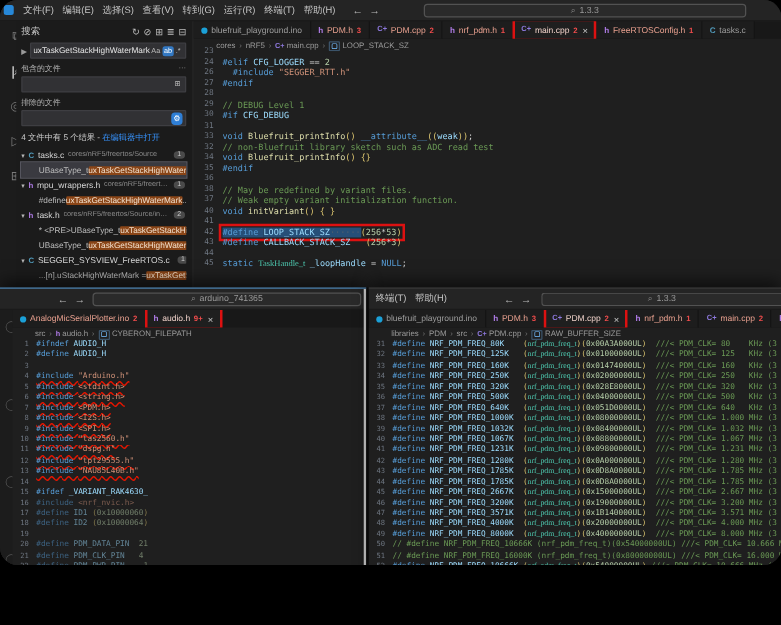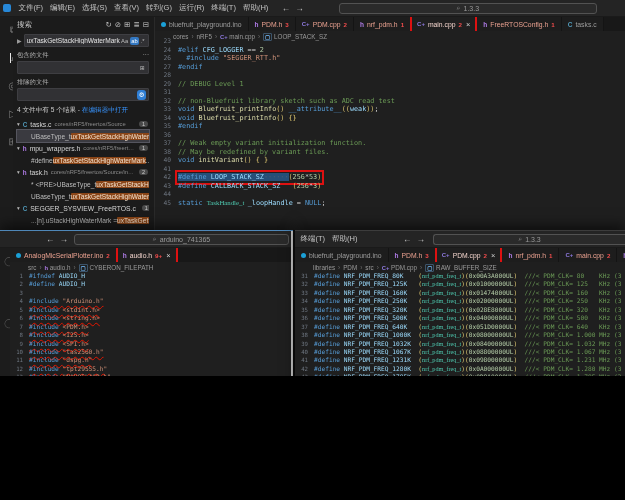--- a/index.html
+++ b/index.html
@@ -1,17 +1,17 @@
 <!DOCTYPE html>
 <html><head>
 <meta charset="utf-8">
 <style>
   html,body{margin:0;padding:0;background:#000;}
-  .screen{position:relative;width:625px;height:376px;overflow:hidden;background:#111;
-    font-family:"Liberation Sans",sans-serif;-webkit-font-smoothing:antialiased;}
+  .screen{position:relative;width:625px;height:452px;overflow:hidden;background:#111;
+    font-family:"Liberation Sans",sans-serif;border-radius:14px;-webkit-font-smoothing:antialiased;}
   .win{position:absolute;background:#1f1f1f;overflow:hidden;}
   .win-top{left:0;top:0;width:625px;height:230px;}
   .win-bl{left:0;top:230px;width:293px;height:270px;border-top:1px solid #4f87b8;
     box-shadow:0 -5px 12px rgba(0,0,0,.55);}
   .win-bl::after{content:"";position:absolute;right:0;top:0;bottom:0;width:2px;background:#cfcfcf;}
   .win-br{left:295px;top:230px;width:330px;height:270px;border-top:1px solid #3c3c3c;
     box-shadow:0 -5px 12px rgba(0,0,0,.55);}
   
   .titlebar{height:17px;background:#242424;display:flex;align-items:center;
     font-size:7.5px;color:#c5c5c5;white-space:nowrap;border-bottom:1px solid #1a1a1a;box-sizing:border-box;}
@@ -28,21 +28,21 @@
   .activity{flex:none;background:#1c1c1c;display:flex;flex-direction:column;align-items:flex-end;
     padding-top:8px;overflow:hidden;}
   .win-top .activity{width:13px;}
   .win-bl .activity{width:10px;}
   .aic{color:#7a7a7a;font-size:10px;line-height:10px;margin:0 0 18px 0;transform:translateX(4px);}
   .aic.on{color:#e8e8e8;border-left:1px solid #e8e8e8;}
   .win-bl .aic{color:#555;margin-bottom:52px;font-size:9px;}
   
   .sidebar{flex:none;width:142px;background:#1b1b1b;border-right:1px solid #2a2a2a;
     box-sizing:border-box;padding:3px 5px 0 4px;overflow:hidden;}
-  .shead{display:flex;font-size:7.5px;color:#cccccc;margin-bottom:4px;}
+  .shead{display:flex;align-items:center;font-size:7.5px;color:#cccccc;margin-bottom:4px;}
   .shead-icons{margin-left:auto;display:flex;gap:3px;}
   .shead-icons .aic2{color:#bdbdbd;font-size:7.5px;}
   .srow{display:flex;align-items:center;gap:2px;}
   .chevL{color:#9a9a9a;font-size:6px;}
   .sinput{flex:1;height:13px;background:#313134;border:1px solid #3e3e42;border-radius:1px;
     display:flex;align-items:center;font-size:6.6px;color:#e3e3e3;padding:0 2px;box-sizing:border-box;overflow:hidden;}
   .sinput .val{flex:1;white-space:nowrap;overflow:hidden;}
   .inicon{font-size:5.8px;color:#bdbdbd;padding:1px 1.5px;border-radius:2px;flex:none;}
   .inicon.on{background:#3378c2;color:#fff;}
   .inicon.gear{background:#2f7fd6;color:#fff;border-radius:3px;font-size:6.5px;}
@@ -297,49 +297,53 @@
             </div>
             <div class="cl">
               <span class="ln">28</span>
               <span class="lc"></span>
             </div>
             <div class="cl">
               <span class="ln">29</span>
               <span class="lc"><span class="c">// DEBUG Level 1</span></span>
             </div>
             <div class="cl">
+              <span class="ln">30</span>
+              <span class="lc"><span class="k">#if </span><span class="i">CFG_DEBUG</span></span>
+            </div>
+            <div class="cl">
               <span class="ln">31</span>
+            </div>
+            <div class="cl">
+              <span class="ln">33</span>
+              <span class="lc"><span class="k">void </span><span class="f">Bluefruit_printInfo</span><span class="y">() </span><span class="k">__attribute__</span><span class="y">((</span><span class="i">weak</span><span class="y">))</span><span class="p">;</span></span>
             </div>
             <div class="cl">
               <span class="ln">32</span>
               <span class="lc"><span class="c">// non-Bluefruit library sketch such as ADC read test</span></span>
             </div>
             <div class="cl">
-              <span class="ln">33</span>
-              <span class="lc"><span class="k">void </span><span class="f">Bluefruit_printInfo</span><span class="y">() </span><span class="k">__attribute__</span><span class="y">((</span><span class="i">weak</span><span class="y">))</span><span class="p">;</span></span>
-            </div>
-            <div class="cl">
               <span class="ln">34</span>
               <span class="lc"><span class="k">void </span><span class="f">Bluefruit_printInfo</span><span class="y">() </span><span class="y">{}</span></span>
             </div>
             <div class="cl">
               <span class="ln">35</span>
               <span class="lc"><span class="k">#endif</span></span>
             </div>
             <div class="cl">
               <span class="ln">36</span>
               <span class="lc"></span>
             </div>
             <div class="cl">
+              <span class="ln">38</span>
+              <span class="lc"><span class="c">// May be redefined by variant files.</span></span>
+            </div>
+            <div class="cl">
               <span class="ln">37</span>
               <span class="lc"><span class="c">// Weak empty variant initialization function.</span></span>
-            </div>
-            <div class="cl">
-              <span class="ln">38</span>
-              <span class="lc"><span class="c">// May be redefined by variant files.</span></span>
             </div>
             <div class="cl">
               <span class="ln">40</span>
               <span class="lc"><span class="k">void </span><span class="f">initVariant</span><span class="y">() </span><span class="y">{ }</span></span>
             </div>
             <div class="cl">
               <span class="ln">41</span>
               <span class="lc"></span>
             </div>
             <div class="cl">

